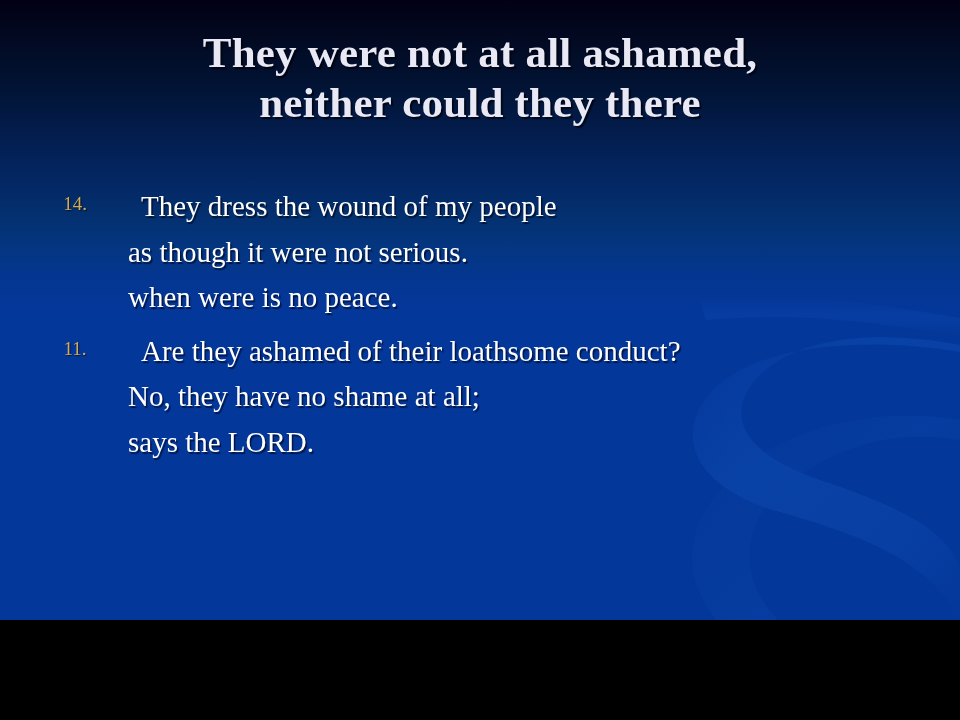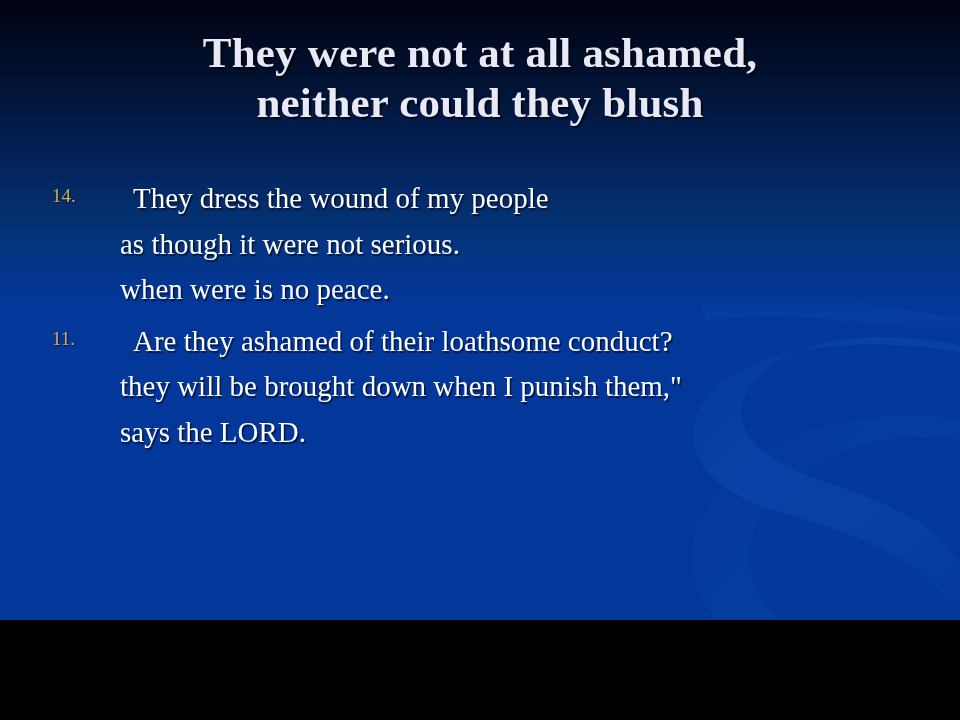--- a/index.html
+++ b/index.html
@@ -76,25 +76,25 @@
 
   .stanza-number {
     position: absolute;
     left: 52px;
     top: 10px;
     width: 46px;
     font-size: 19px;
     line-height: 19px;
     color: #d2ad55;
     text-shadow: 1px 1px 1px rgba(0, 0, 12, 0.6);
-    text-align: left;
+    text-align: center;
   }
 
   .stanza-lines {
-    margin: 0;
+    margin: 8px;
     padding: 0;
     list-style: none;
   }
 
   .verse-line {
     display: block;
     font-size: 29px;
     line-height: 45.5px;
     color: #ffffff;
     text-shadow: 1.5px 1.5px 1px rgba(0, 0, 15, 0.62);
@@ -140,37 +140,37 @@
 
     <path d="M 700 300 C 780 292 860 300 960 318 L 960 336
              C 862 320 784 312 706 320 Z" fill="url(#swirlGradC)"></path>
 
     <path d="M 560 660 C 680 630 800 620 960 625 L 960 648
              C 805 644 690 654 570 682 Z" fill="url(#swirlGradC)"></path>
   </svg>
 
   <div id="title-block">
     <span class="title-line">They were not at all ashamed,</span>
-    <span class="title-line">neither could they blush</span>
+    <span class="title-line">neither could they there</span>
   </div>
 
   <div id="body-block">
 
     <div class="stanza">
       <span class="stanza-number">14.</span>
       <div class="stanza-lines">
         <span class="verse-line first">They dress the wound of my people</span>
         <span class="verse-line">as though it were not serious.</span>
         <span class="verse-line">when were is no peace.</span>
       </div>
     </div>
 
     <div class="stanza">
       <span class="stanza-number">11.</span>
       <div class="stanza-lines">
         <span class="verse-line first">Are they ashamed of their loathsome conduct?</span>
-        <span class="verse-line">they will be brought down when I punish them,"</span>
+        <span class="verse-line">No, they have no shame at all;</span>
         <span class="verse-line">says the LORD.</span>
       </div>
     </div>
 
   </div>
 </div>
 
 </body></html>

